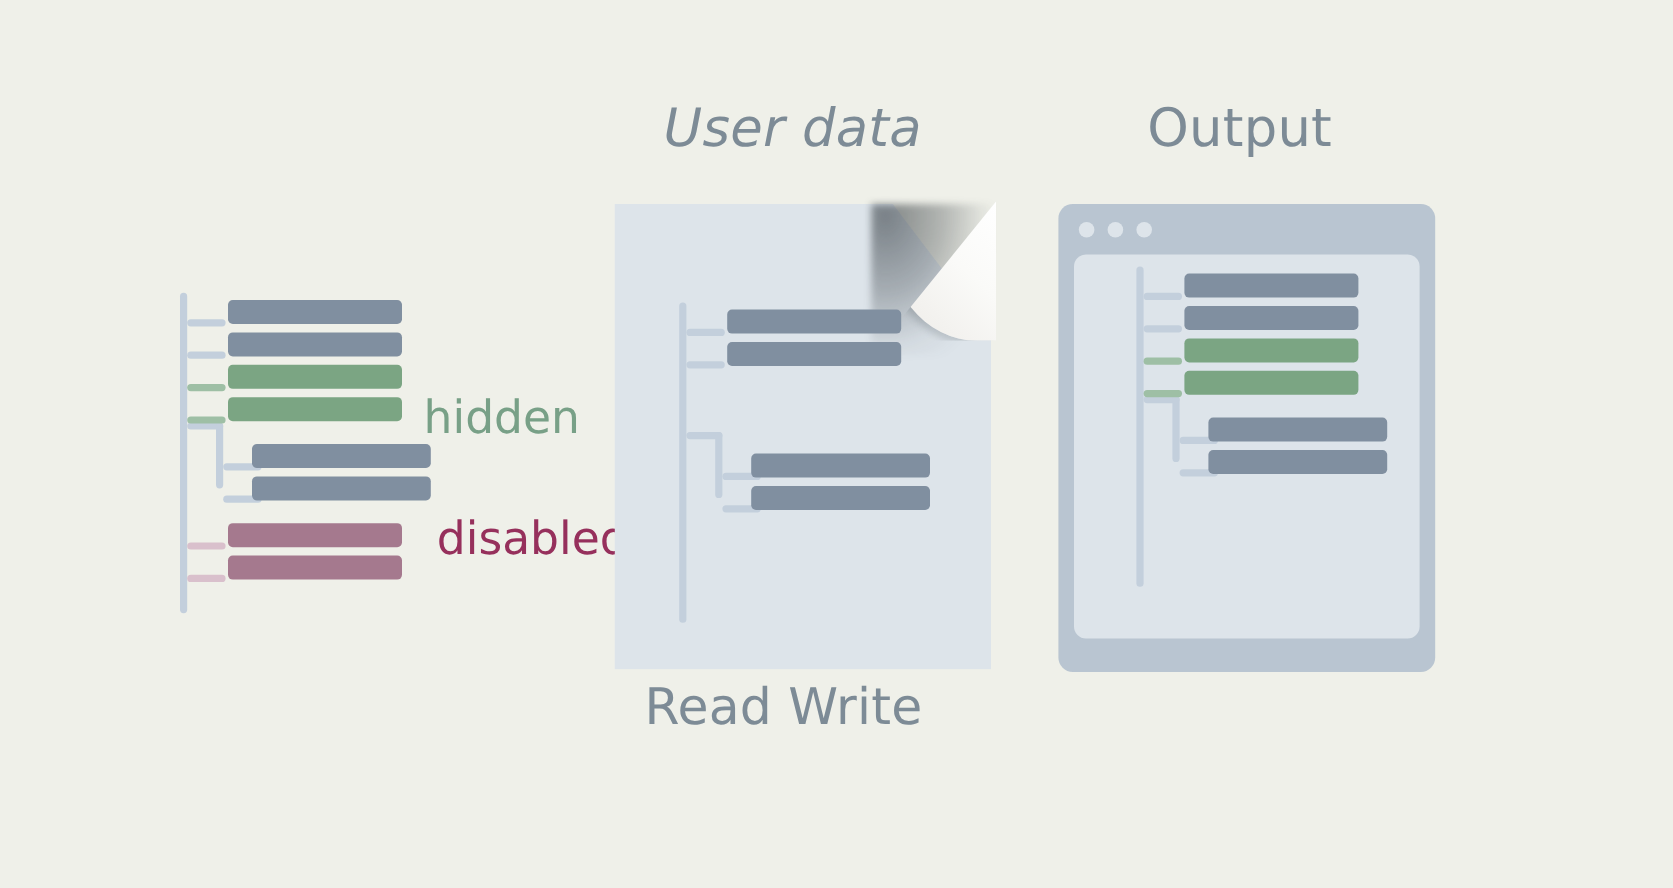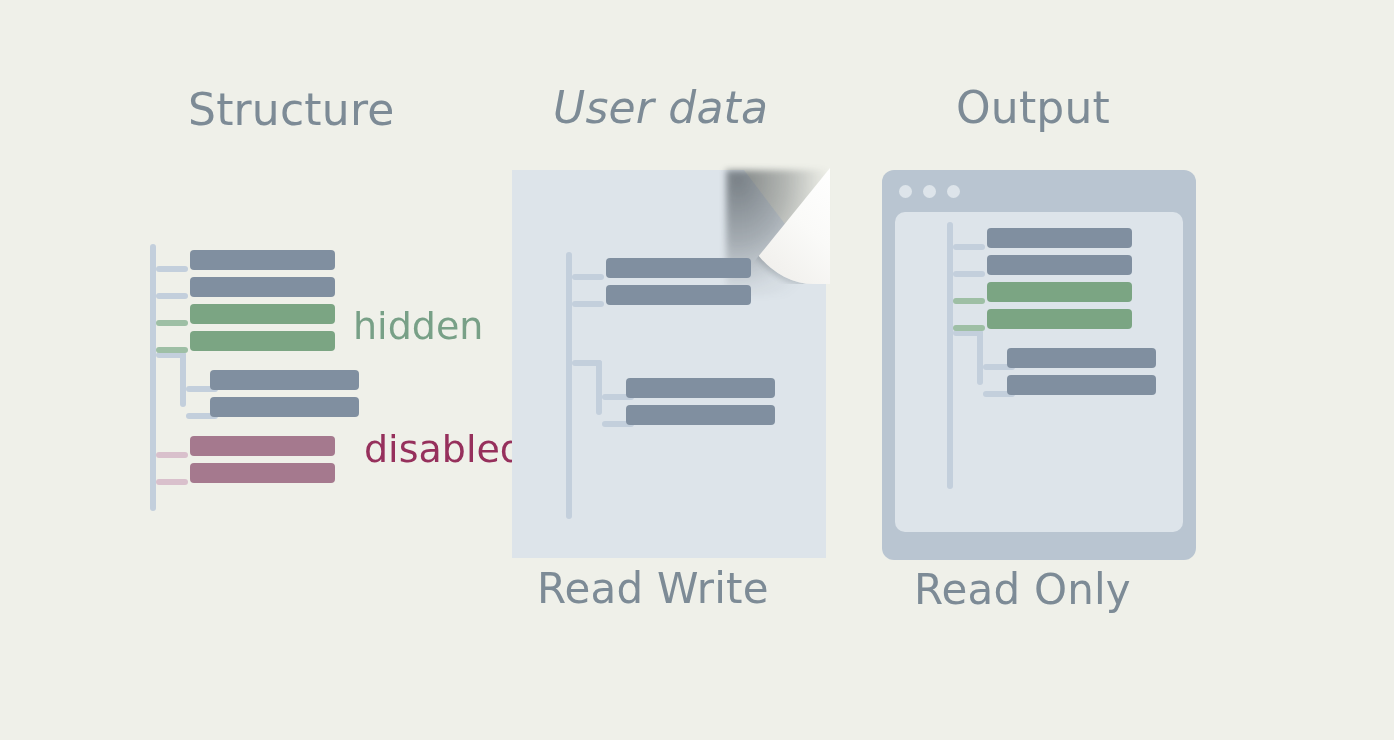--- a/index.html
+++ b/index.html
@@ -67,21 +67,21 @@
   }
   .bar.green { background: #7ba583; }
   .bar.mauve { background: #a5798e; }
 
   
   .tag {
     position: absolute;
     font-size: 38px;
     white-space: nowrap;
   }
-  .tag.hidden-tag   { color: #78a087; }
+  .tag.hidden-tag   { color: #78a087; margin-top: 22px; }
   .tag.disabled-tag { color: #96305c; }
 
   
   #doc-panel {
     position: absolute;
     left: 512px;
     top: 170px;
     width: 314px;
     height: 388px;
   }
@@ -149,21 +149,20 @@
     height: 320px;
     background: #dde4ea;
     border-radius: 10px;
   }
 </style>
 </head>
 <body>
 
 <div id="stage">
 
-  <div class="col-title" style="left:188px; top:84px;">Structure</div>
 
   <div class="tree" id="tree-structure" style="left:150px; top:250px;">
       <div class="trunk" style="left: 0px; top: -6px; width: 6px; height: 267px;"></div>
       <div class="stub" style="left: 6px; top: 102px; width: 30px; height: 6px;"></div>
       <div class="branch-v" style="left: 30px; top: 102px; width: 6px; height: 55px;"></div>
       <div class="stub" style="left: 6px; top: 16px; width: 32px; height: 6px;"></div>
       <div class="bar" style="left: 40px; top: 0px; width: 145px; height: 20px;"></div>
       <div class="stub" style="left: 6px; top: 43px; width: 32px; height: 6px;"></div>
       <div class="bar" style="left: 40px; top: 27px; width: 145px; height: 20px;"></div>
       <div class="stub green" style="left: 6px; top: 70px; width: 32px; height: 6px;"></div>
@@ -229,15 +228,14 @@
           <div class="stub green" style="left: 6px; top: 97px; width: 32px; height: 6px;"></div>
           <div class="bar green" style="left: 40px; top: 81px; width: 145px; height: 20px;"></div>
           <div class="stub" style="left: 36px; top: 136px; width: 32px; height: 6px;"></div>
           <div class="bar" style="left: 60px; top: 120px; width: 149px; height: 20px;"></div>
           <div class="stub" style="left: 36px; top: 163px; width: 32px; height: 6px;"></div>
           <div class="bar" style="left: 60px; top: 147px; width: 149px; height: 20px;"></div>
         </div>
     </div>
   </div>
 
-  <div class="col-caption" style="left:914px; top:565px;">Read Only</div>
 
 </div>
 
 </body></html>

